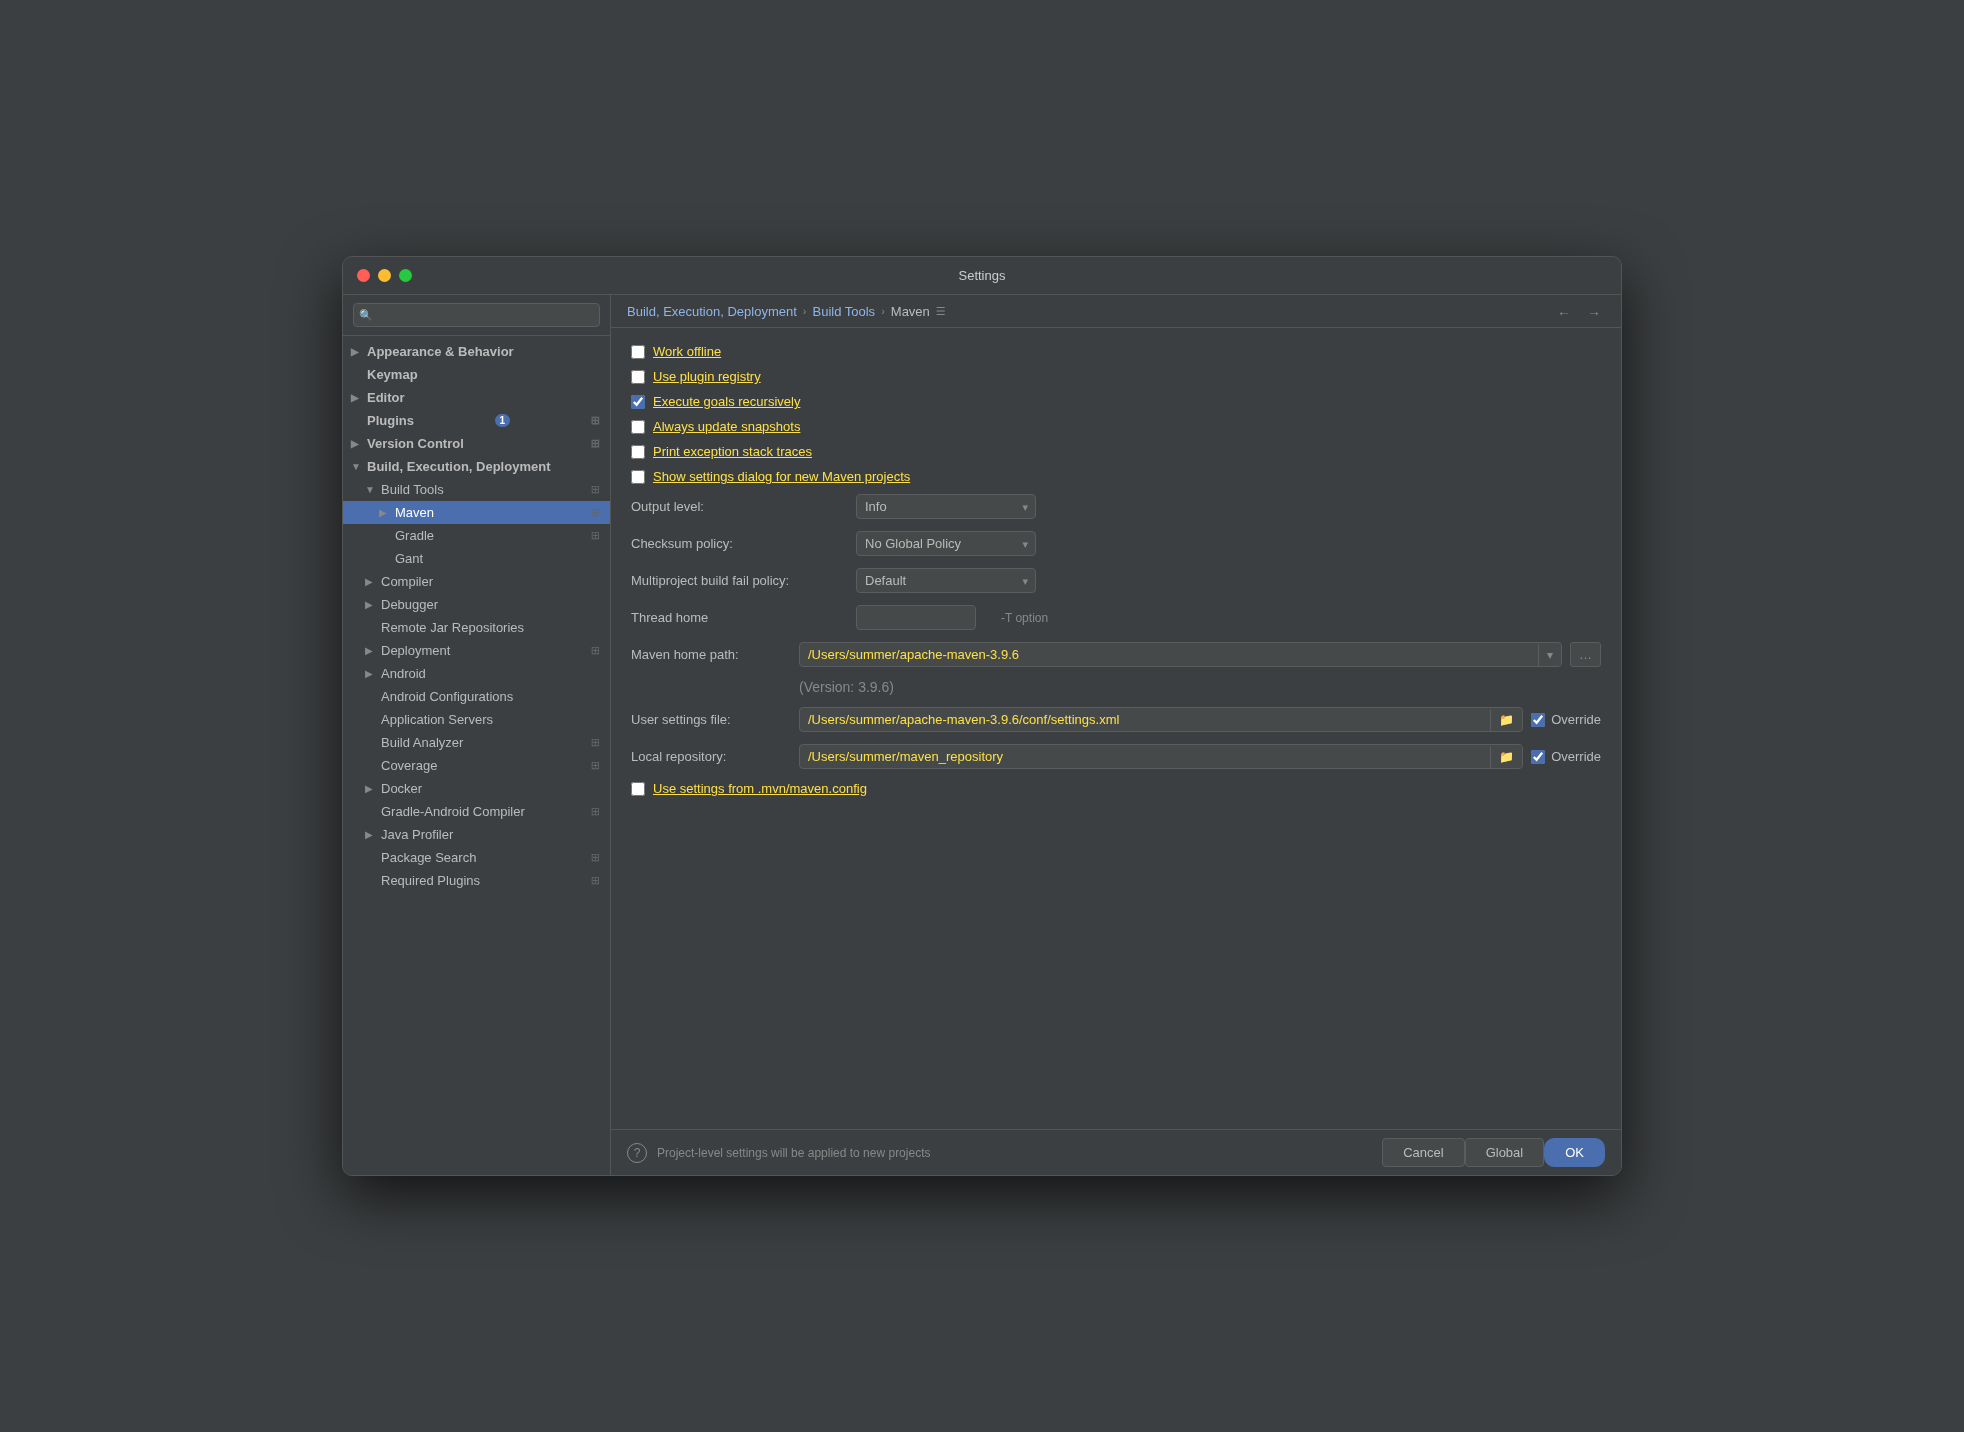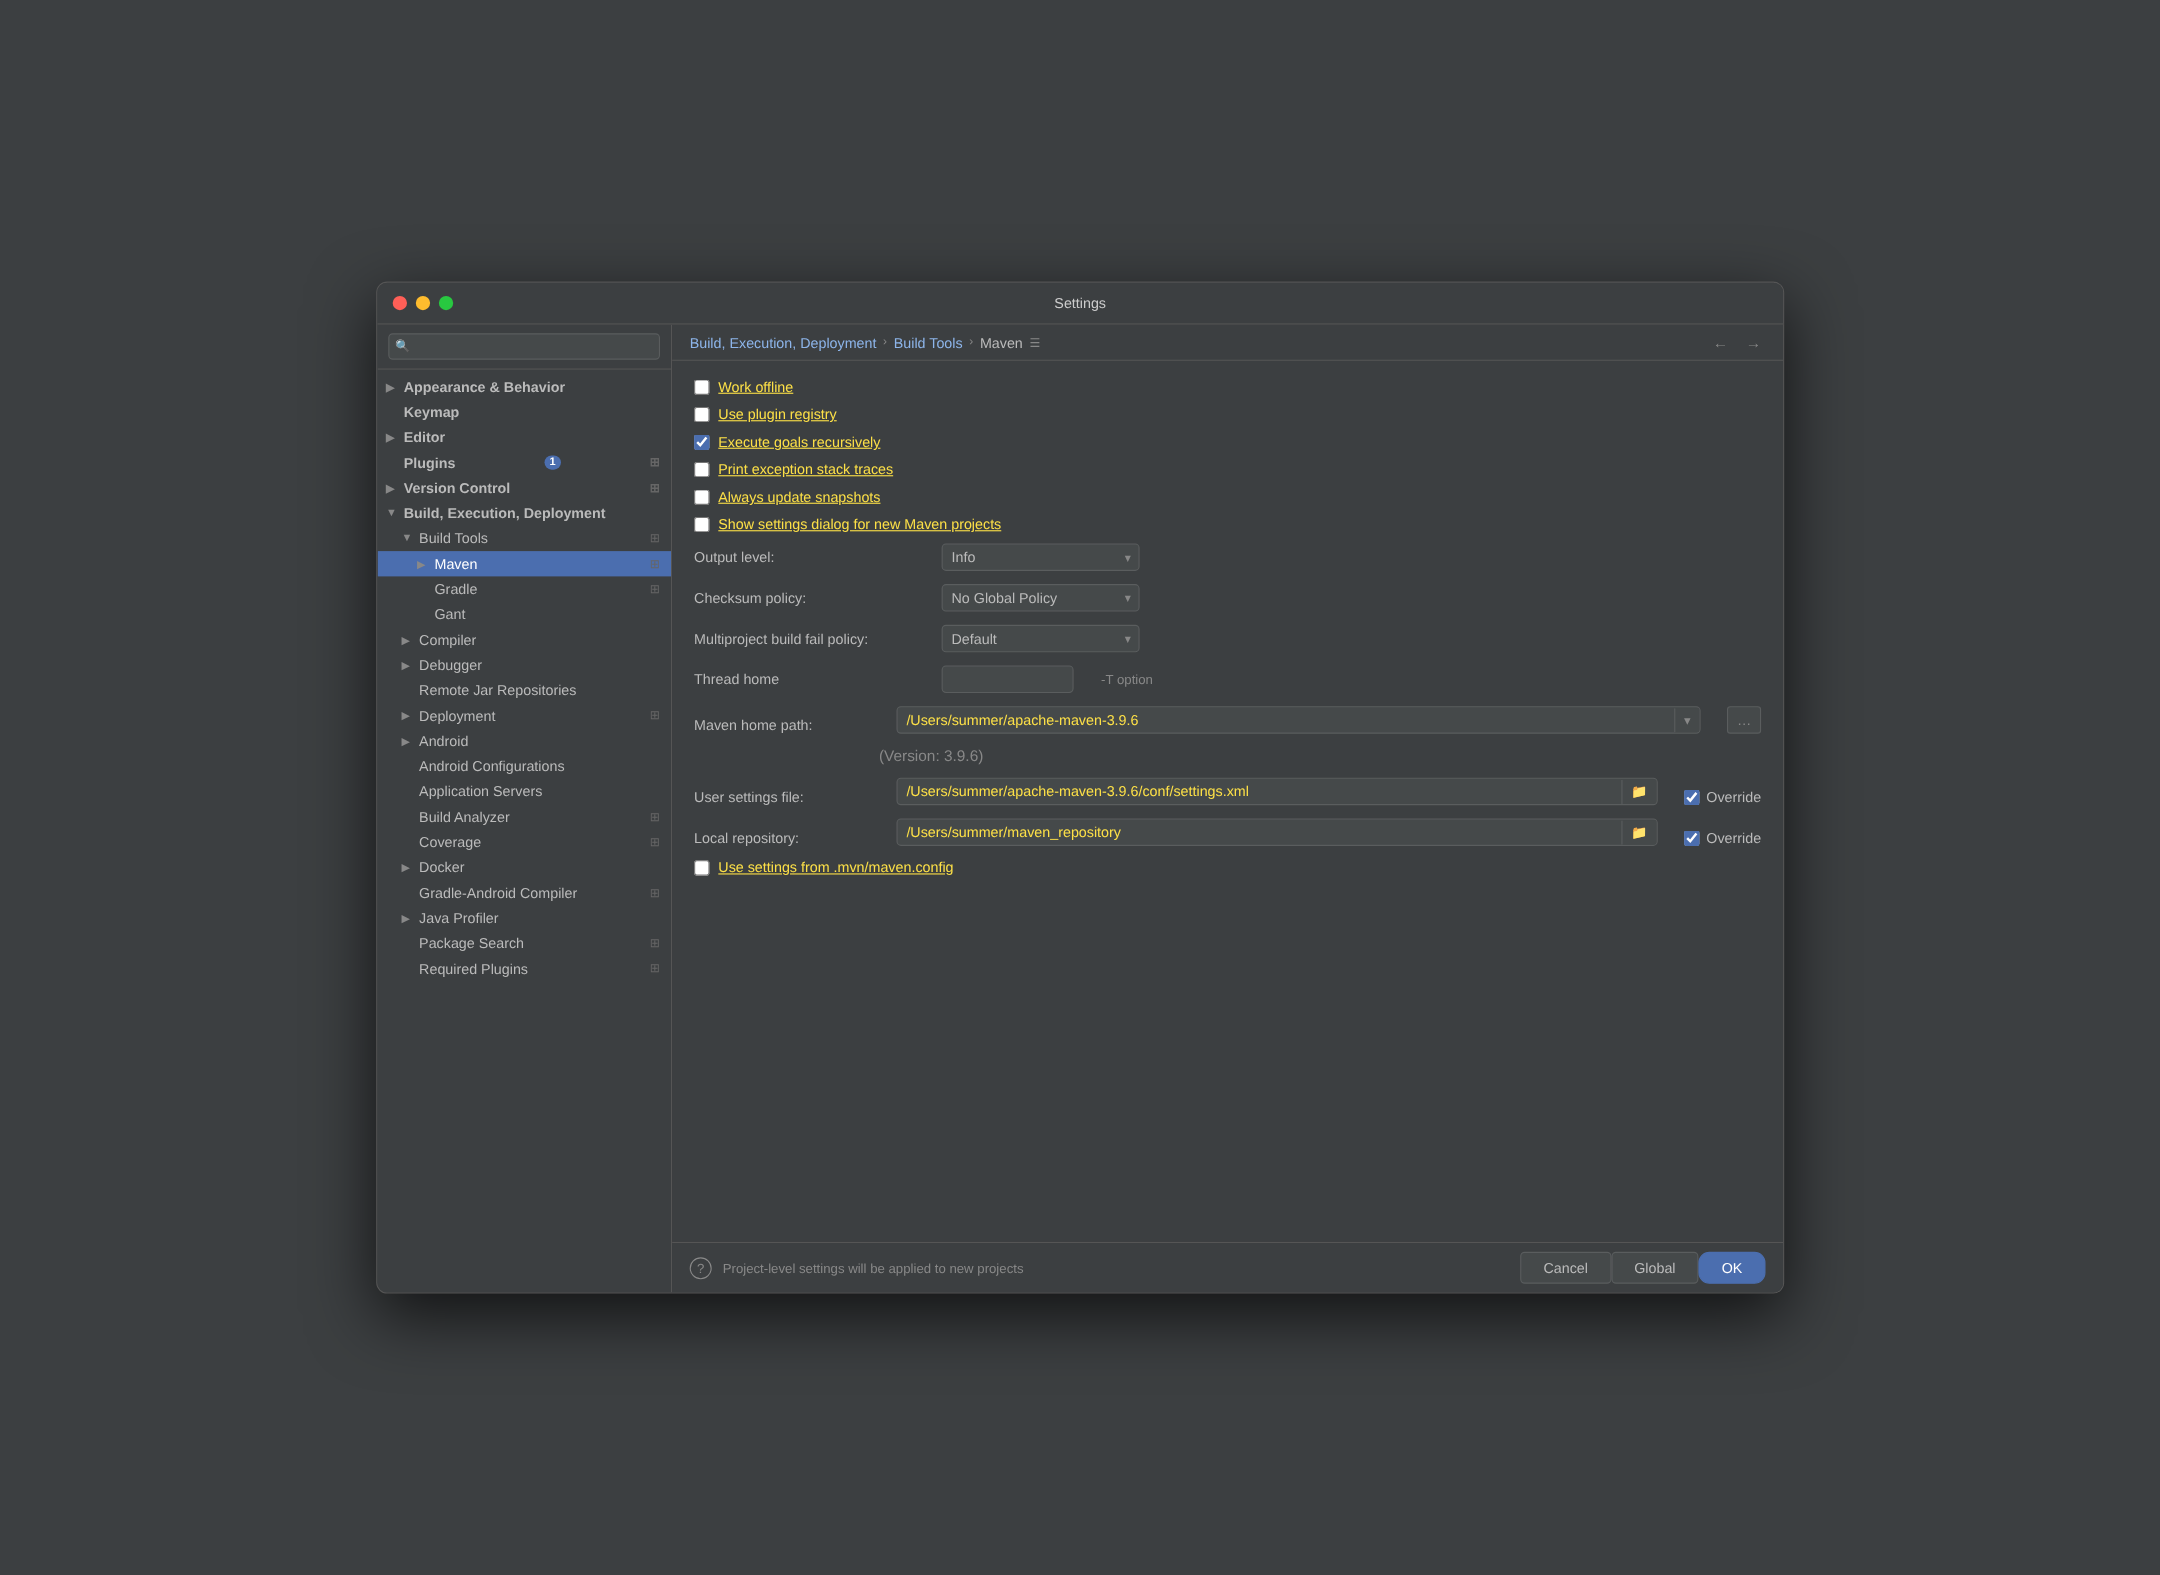--- a/index.html
+++ b/index.html
@@ -255,23 +255,23 @@
       font-size: 13px;
       outline: none;
       width: 120px;
     }
     .t-option {
       color: #888;
       font-size: 12px;
     }
     .path-row {
       display: flex;
-      align-items: flex-end;
+      align-items: center;
       margin-bottom: 12px;
-      gap: 24px;
+      gap: 8px;
     }
     .path-label {
       color: #bbbbbb;
       font-size: 13px;
       min-width: 160px;
       flex-shrink: 0;
     }
     .path-input-wrap {
       flex: 1;
       display: flex;
@@ -569,26 +569,26 @@
         </div>
         <div class="checkbox-row">
           <input type="checkbox" id="use-plugin-registry" style="">
           <label for="use-plugin-registry">Use plugin registry</label>
         </div>
         <div class="checkbox-row">
           <input type="checkbox" id="execute-goals" checked="" style="">
           <label for="execute-goals">Execute goals recursively</label>
         </div>
         <div class="checkbox-row">
+          <input type="checkbox" id="always-update" style="">
+          <label for="always-update">Always update snapshots</label>
+        </div>
+        <div class="checkbox-row">
           <input type="checkbox" id="print-exception" style="">
           <label for="print-exception">Print exception stack traces</label>
-        </div>
-        <div class="checkbox-row">
-          <input type="checkbox" id="always-update" style="">
-          <label for="always-update">Always update snapshots</label>
         </div>
         <div class="checkbox-row">
           <input type="checkbox" id="show-settings-dialog" style="">
           <label for="show-settings-dialog">Show settings dialog for new Maven projects</label>
         </div>
 
         <div class="form-row">
           <span class="form-label">Output level:</span>
           <div class="select-wrap">
             <select class="form-select">

